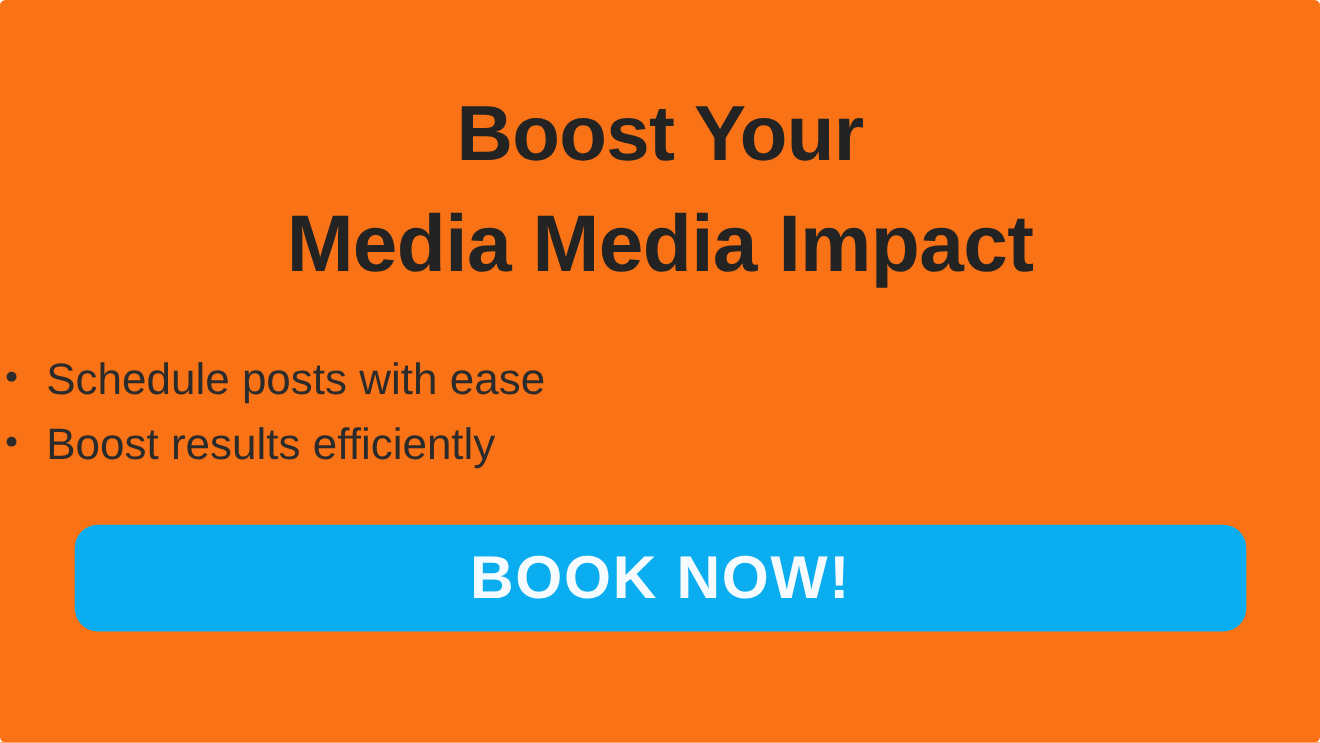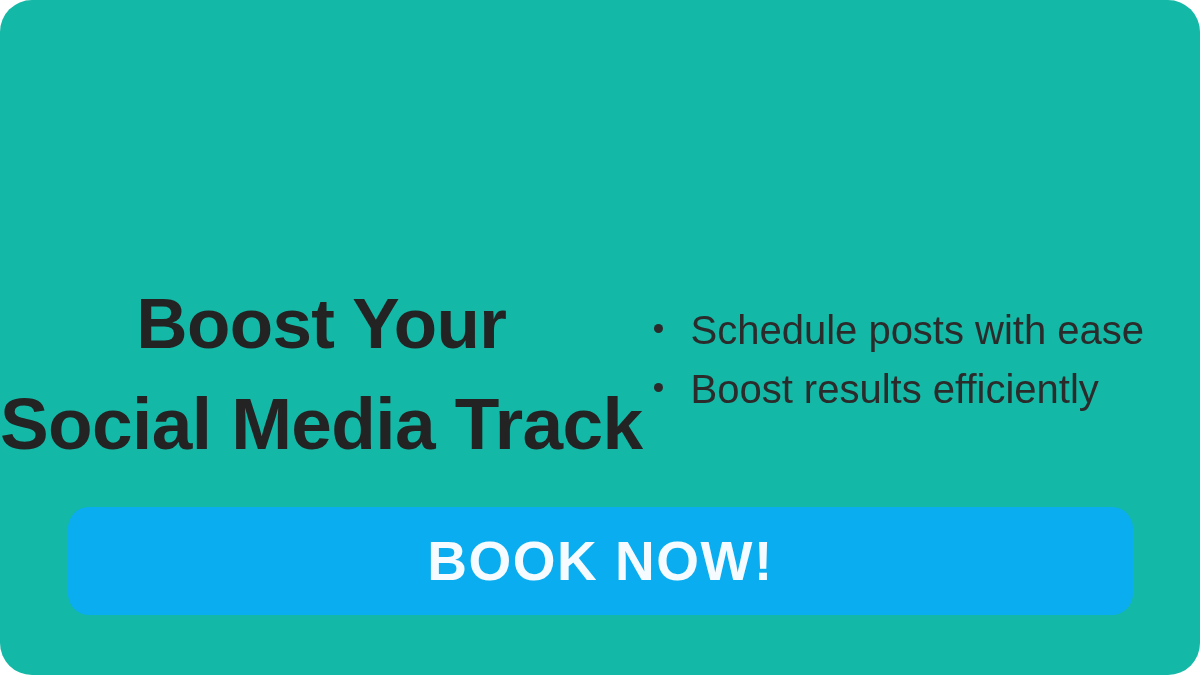--- a/index.html
+++ b/index.html
@@ -13,24 +13,24 @@
   body {
     background: #ffffff;
     font-family: "Liberation Sans", sans-serif;
     -webkit-font-smoothing: antialiased;
   }
 
   .promo-card {
     position: relative;
     width: 1200px;
     height: 675px;
-    background: #14b8a6;
-    border-radius: 32px;
+    background: #f97316;
+    border-radius: 5px;
     display: flex;
-    flex-direction: row;
+    flex-direction: column;
     align-items: center;
     overflow: hidden;
   }
 
   
   .headline {
     width: 100%;
     margin-top: 72px;
     text-align: center;
     color: #232323;
@@ -79,23 +79,23 @@
     flex: 0 0 auto;
     margin-right: 27px;
     position: relative;
     top: -11px;
   }
 
   
   .cta-wrap {
     position: absolute;
     left: 68px;
-    top: 507px;
+    top: 477px;
     width: 1065px;
-    height: 108px;
+    height: 97px;
   }
   .cta-button {
     width: 100%;
     height: 100%;
     border: none;
     border-radius: 21px;
     background: #0aadef;
     color: #f5fbfe;
     font-family: "Liberation Sans", sans-serif;
     font-size: 55px;
@@ -108,21 +108,21 @@
     display: block;
   }
 </style>
 </head>
 <body>
 
 <div class="promo-card">
 
   <div class="headline">
     <span class="headline-line headline-line-1">Boost Your</span>
-    <span class="headline-line headline-line-2">Social Media Track</span>
+    <span class="headline-line headline-line-2">Media Media Impact</span>
   </div>
 
   <div class="benefits">
     <div class="benefits-inner">
 
       <div class="benefit-item">
         <span class="benefit-bullet"></span>
         <span>Schedule posts with ease</span>
       </div>
 

